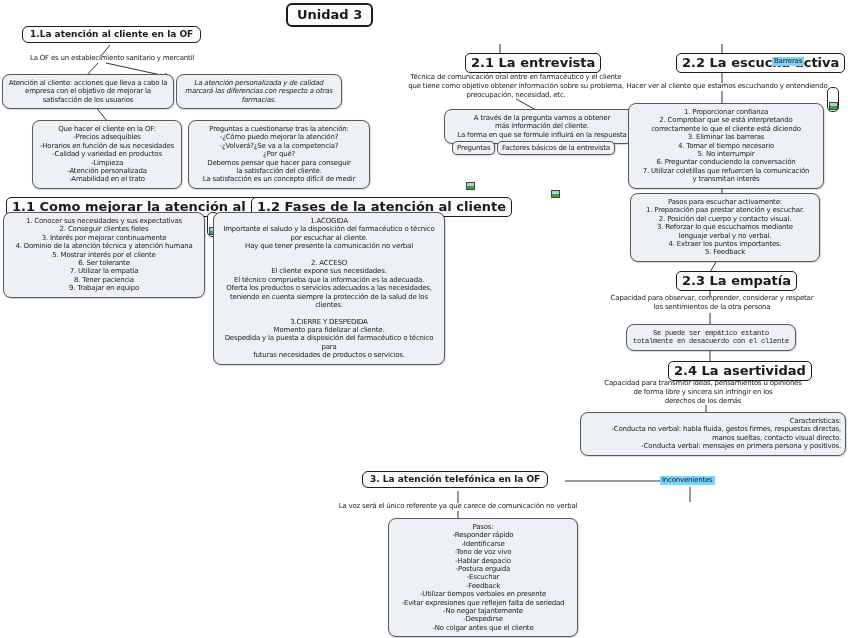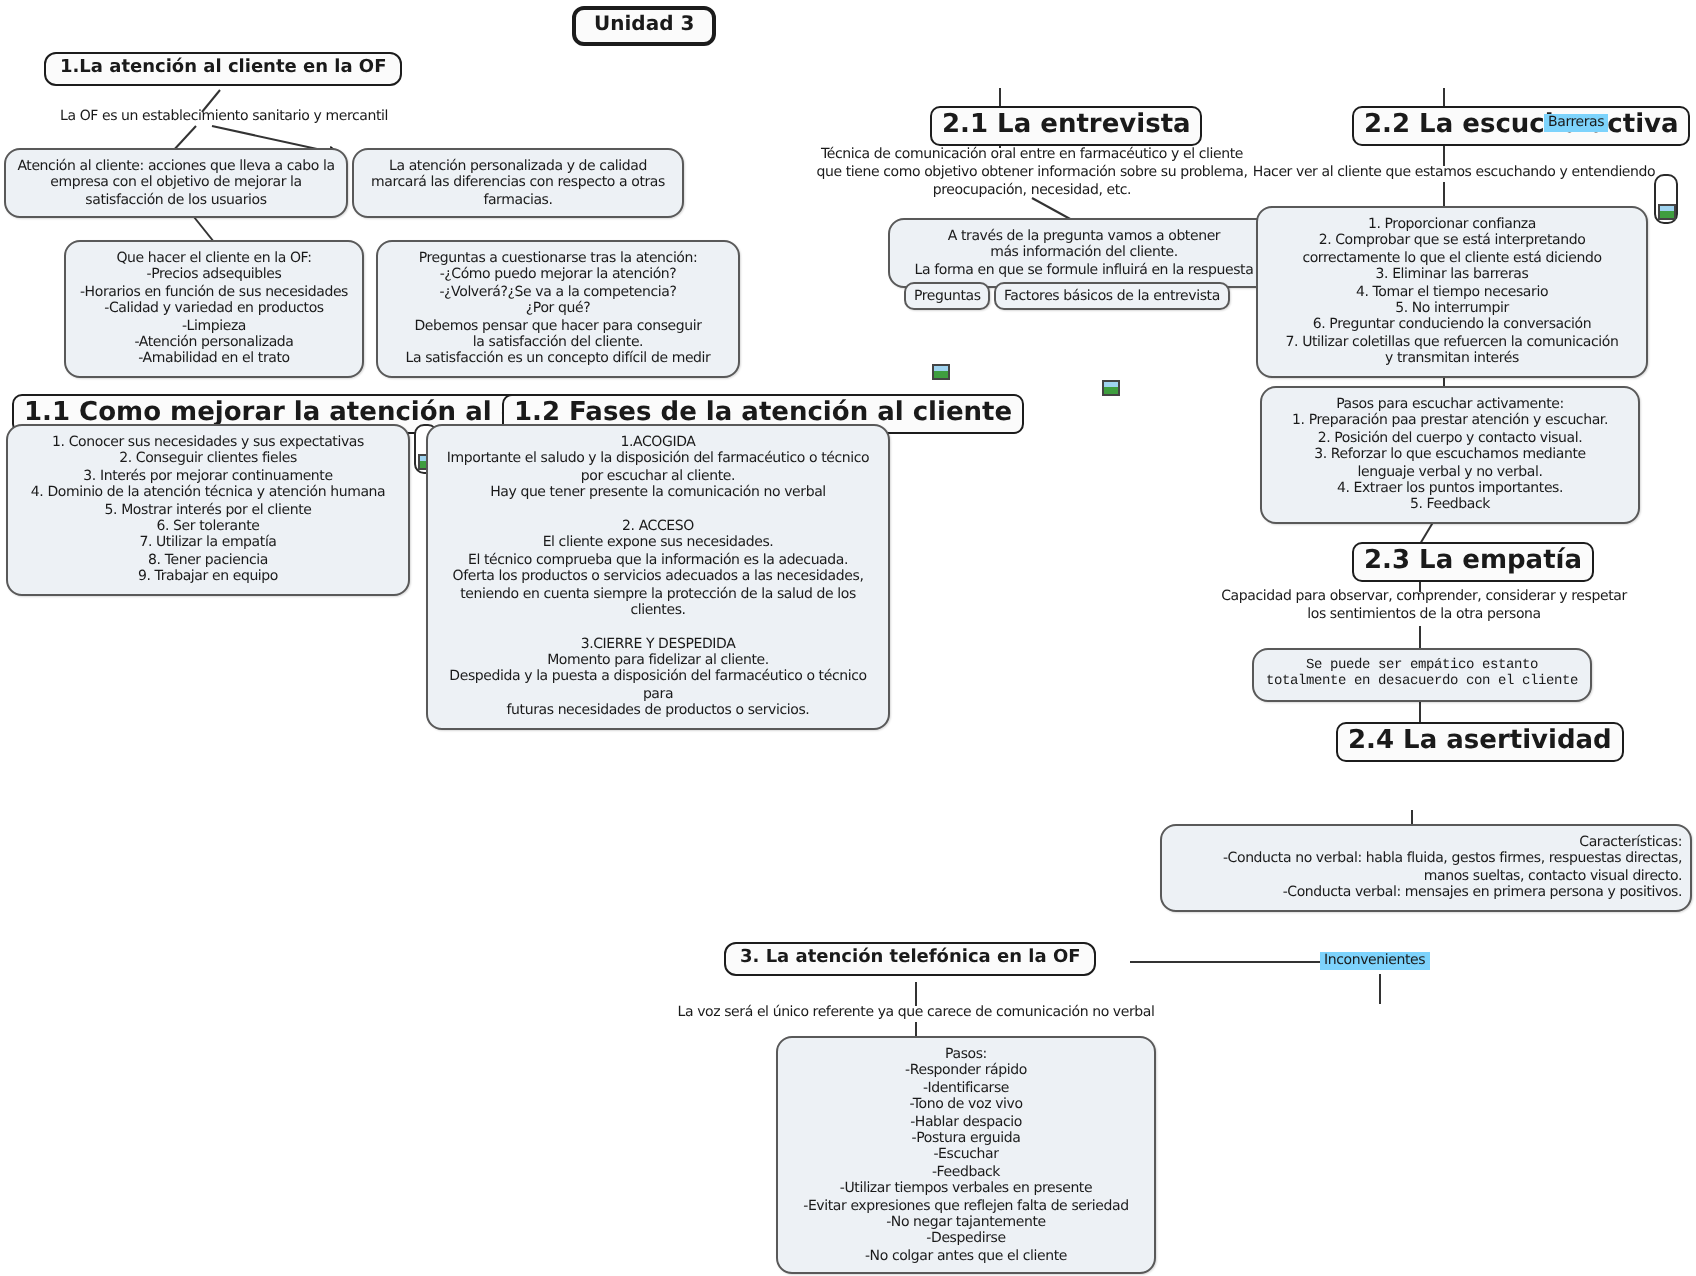--- a/index.html
+++ b/index.html
@@ -12,21 +12,21 @@
   #canvas{position:absolute;inset:0;width:848px;height:638px;}
   #connectors{position:absolute;left:0;top:0;z-index:0;}
   .abs{position:absolute;z-index:1;box-sizing:border-box;}
   
   .topic{
     background:#fbfbfb;border:1.5px solid #1c1c1c;border-radius:6px;
     font-weight:bold;text-align:center;white-space:nowrap;
     padding:2px 7px;font-size:9px;line-height:1.2;
   }
   .topic.sub{font-size:13px;border-width:1.2px;padding:1px 5px;border-radius:5px;}
-  .topic.main-title{font-size:10px;border-width:2px;padding:2px 9px;}
+  .topic.main-title{font-size:13px;border-width:2px;padding:2px 9px;}
   
   .node{
     background:#edf1f5;border:1px solid #595959;border-radius:8px;
     font-size:7px;letter-spacing:-0.2px;line-height:1.2;
     text-align:center;padding:4px 4px;white-space:pre-line;
     box-shadow:0.5px 0.5px 1px rgba(0,0,0,0.15);
   }
   .node.small{border-radius:5px;padding:2px 4px;white-space:nowrap;background:#eef2f6;}
   
   .txt{
@@ -89,21 +89,21 @@
   </svg>
 
   <div class="abs topic main-title" style="left:286px;top:3px;">Unidad 3</div>
 
   <div class="abs topic" style="left:22px;top:26px;">1.La atención al cliente en la OF</div>
 
   <div class="abs txt" style="left:12px;top:54px;width:200px;">La OF es un establecimiento sanitario y mercantil</div>
 
   <div class="abs node" style="left:2px;top:74px;width:172px;">Atención al cliente: acciones que lleva a cabo la empresa con el objetivo de mejorar la satisfacción de los usuarios</div>
 
-  <div class="abs node" style="left:176px;top:74px;width:166px;">La atención personalizada y de calidad marcará las diferencias con respecto a otras farmacias.</div>
+  <div class="abs node" style="left:176px;top:74px;width:166px;font-style:italic;">La atención personalizada y de calidad marcará las diferencias con respecto a otras farmacias.</div>
 
   <div class="abs node" style="left:32px;top:120px;width:150px;">Que hacer el cliente en la OF:
 -Precios adsequibles
 -Horarios en función de sus necesidades
 -Calidad y variedad en productos
 -Limpieza
 -Atención personalizada
 -Amabilidad en el trato</div>
 
   <div class="abs node" style="left:188px;top:120px;width:182px;">Preguntas a cuestionarse tras la atención:
@@ -195,20 +195,23 @@
 
   <div class="abs topic sub" style="left:676px;top:271px;">2.3 La empatía</div>
 
   <div class="abs txt" style="left:602px;top:294px;width:220px;">Capacidad para observar, comprender, considerar y respetar
 los sentimientos de la otra persona</div>
 
   <div class="abs node" style="left:626px;top:324px;width:170px;font-family:Liberation Mono, monospace;">Se puede ser empático estanto totalmente en desacuerdo con el cliente</div>
 
   <div class="abs topic sub" style="left:668px;top:361px;">2.4 La asertividad</div>
 
+  <div class="abs txt" style="left:580px;top:379px;width:246px;">Capacidad para transmitir ideas, pensamientos u opiniones
+de forma libre y sincera sin infringir en los
+derechos de los demás</div>
 
   <div class="abs node" style="left:580px;top:412px;width:266px;text-align:right;">Características:
 -Conducta no verbal: habla fluida, gestos firmes, respuestas directas,
 manos sueltas, contacto visual directo.
 -Conducta verbal: mensajes en primera persona y positivos.</div>
 
   <div class="abs topic" style="left:362px;top:471px;">3. La atención telefónica en la OF</div>
 
   <div class="abs txt label-onwire" style="left:660px;top:476px;">Inconvenientes</div>
 

